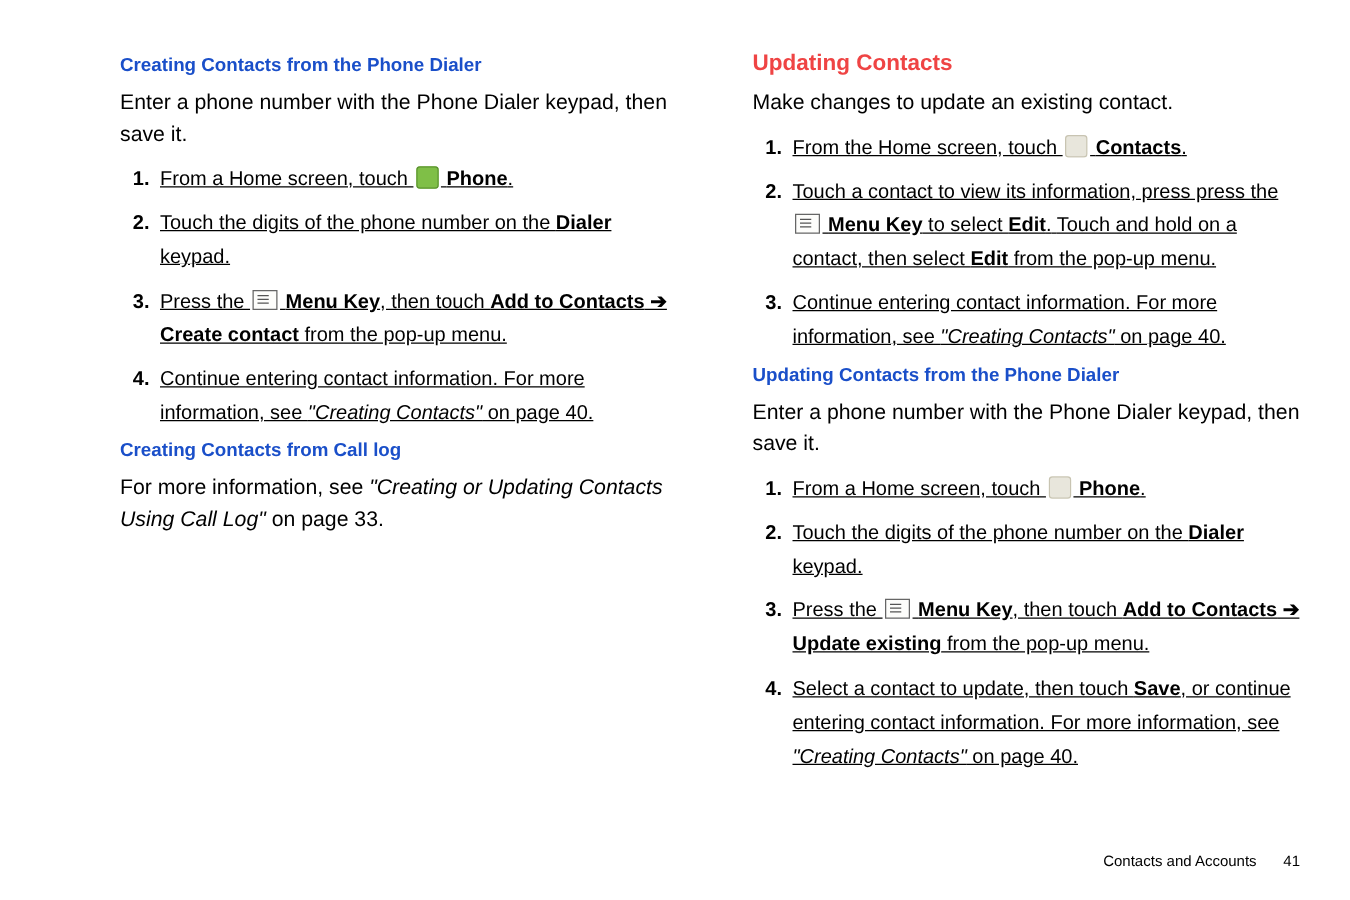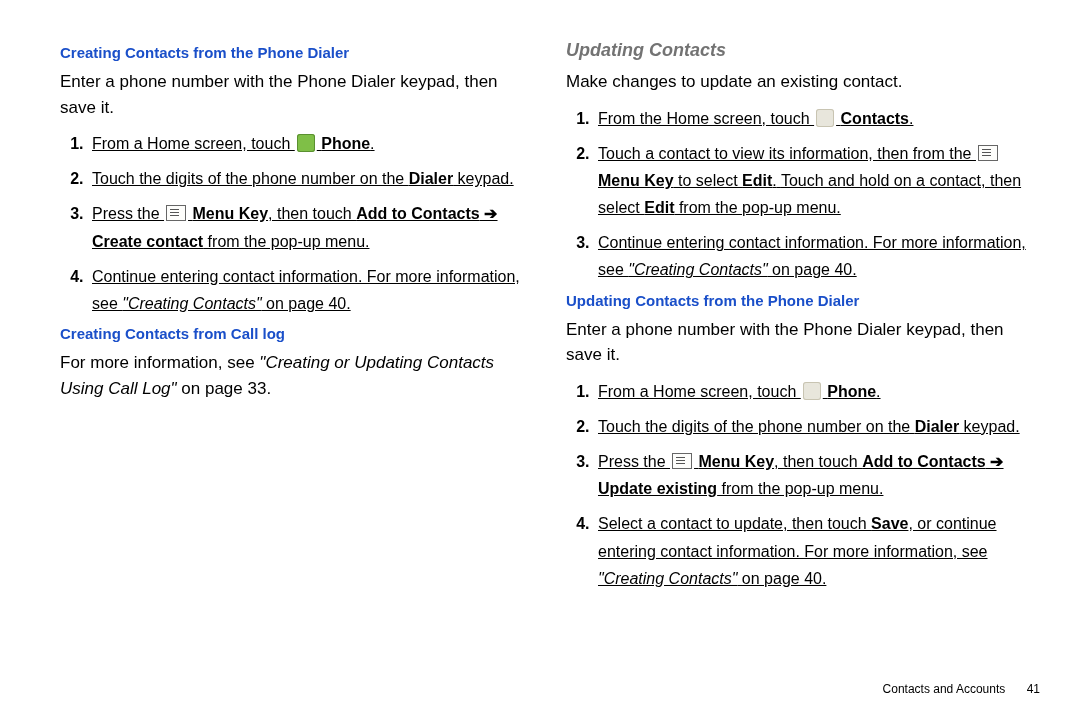--- a/index.html
+++ b/index.html
@@ -15,32 +15,32 @@
   .page {
     display: flex;
     padding: 40px 40px 20px 60px;
     box-sizing: border-box;
     width: 100%;
     height: 100%;
   }
   .col {
     flex: 1;
     padding-right: 24px;
+    margin-left: 36px;
   }
   .col + .col { padding-left: 8px; padding-right: 0; }
   .subhead-blue {
     color: #1a4fc9;
     font-weight: bold;
     font-size: 15px;
     margin: 4px 0 8px 0;
   }
   .sect-blue-italic {
-    color: #737373;
+    color: #ef4444;
     font-weight: bold;
-    font-style: italic;
     font-size: 18px;
     margin: 0 0 8px 0;
   }
   .intro {
     font-size: 17px;
     margin: 4px 0 10px 0;
     line-height: 1.5;
   }
   ol.steps {
     margin: 0 0 8px 0;
@@ -126,21 +126,21 @@
 
   <div class="col">
     <div class="sect-blue-italic">Updating Contacts</div>
     <div class="intro">Make changes to update an existing contact.</div>
     <ol class="steps">
       <li>
         <span>From the Home screen, touch </span><span class="app-icon contacts-ico"></span>
         <span class="b">Contacts</span><span>.</span>
       </li>
       <li>
-        <span>Touch a contact to view its information, then from the </span><span class="menu-icon"></span>
+        <span>Touch a contact to view its information, press press the </span><span class="menu-icon"></span>
         <span class="b">Menu Key</span><span> to select </span><span class="b">Edit</span><span>.</span>
         <span>Touch and hold on a contact, then select </span><span class="b">Edit</span><span> from the pop-up menu.</span>
       </li>
       <li>
         <span>Continue entering contact information. For more information, see </span><span class="i">"Creating Contacts"</span><span> on page 40.</span>
       </li>
     </ol>
 
     <div class="subhead-blue">Updating Contacts from the Phone Dialer</div>
     <div class="intro">Enter a phone number with the Phone Dialer keypad, then save it.</div>

